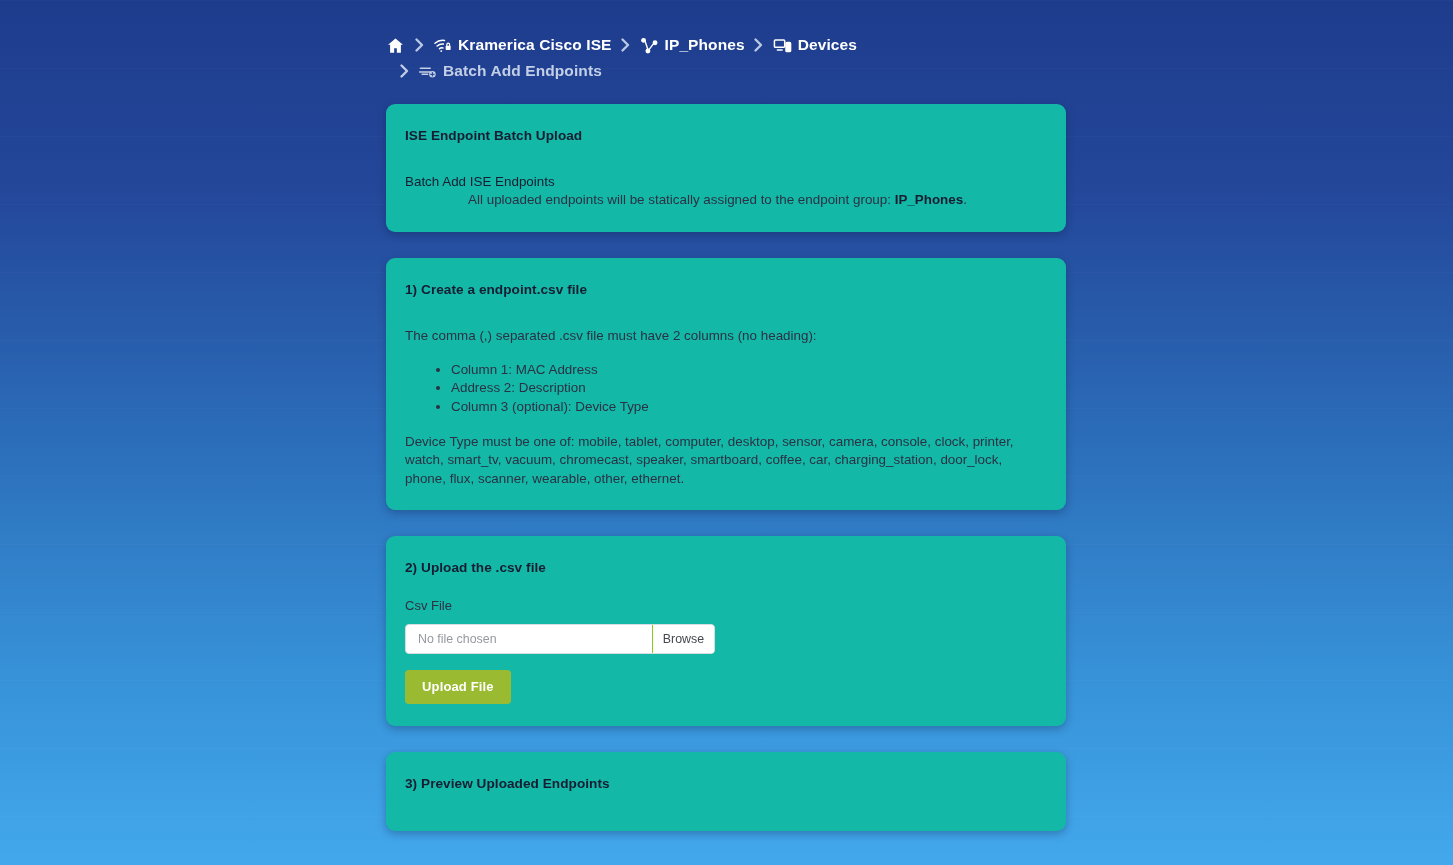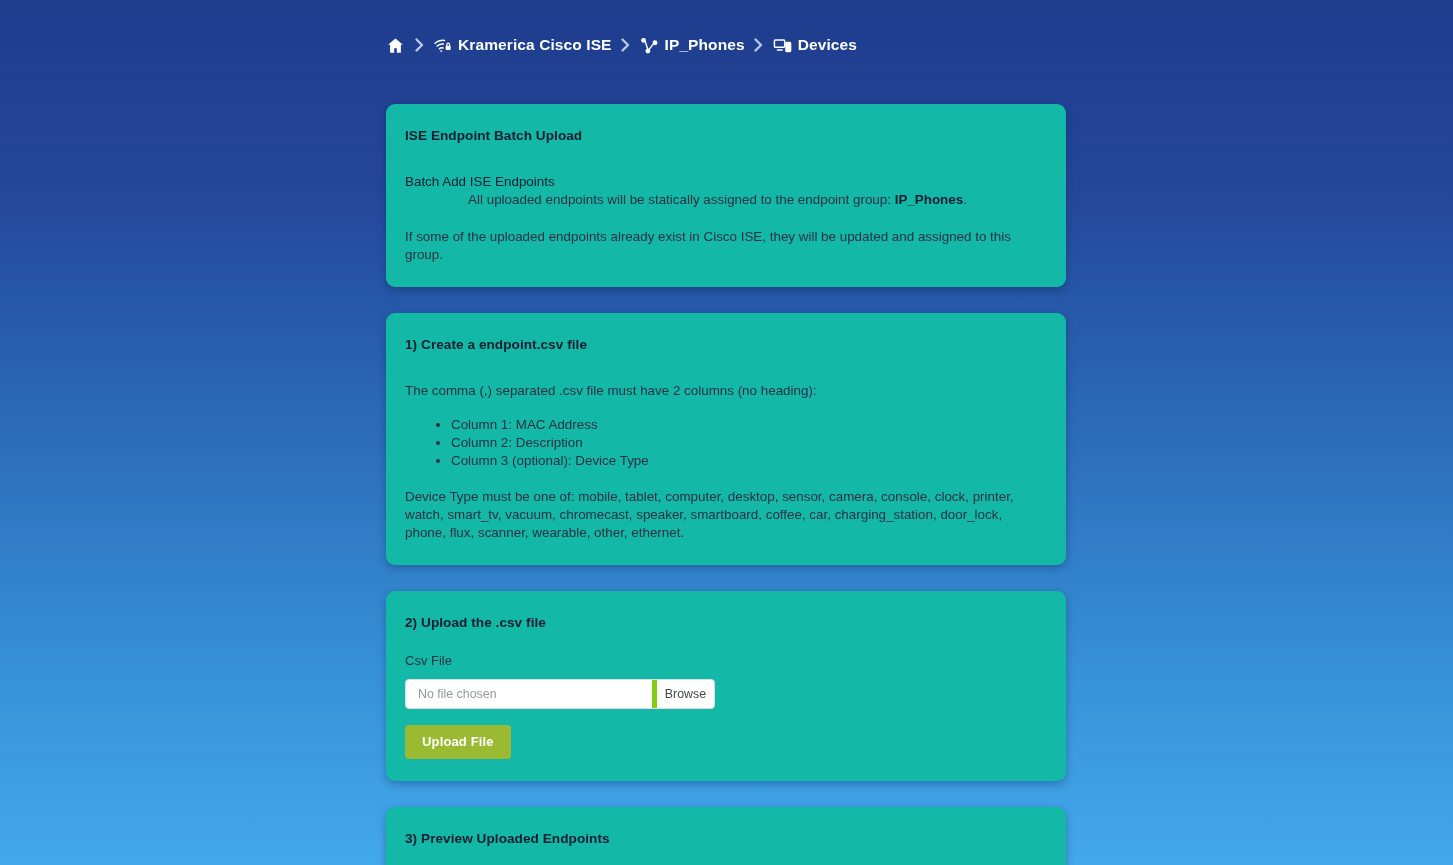--- a/index.html
+++ b/index.html
@@ -168,21 +168,21 @@
     padding-left: 12px;
     font-size: 12.4px;
     color: #95999f;
   }
 
   .file-input .browse {
     width: 62px;
     display: flex;
     align-items: center;
     justify-content: center;
-    border-left: 5px solid #84cc16;
+    border-left: 1px solid #84cc16;
     font-size: 12.4px;
     color: #43484f;
     cursor: pointer;
     background: #fff;
   }
 
   .btn-upload {
     margin-top: 16px;
     display: inline-block;
     background: #9aba32;
@@ -267,42 +267,63 @@
             <rect x="1.8" y="5" width="13" height="9.2" rx="1.2"></rect>
             <path d="M5.5 17.6h6" stroke-linecap="round"></path>
             <rect x="16.4" y="8.2" width="5.8" height="11.5" rx="1.2" fill="#ffffff"></rect>
           </svg>
         </span>
         <span class="crumb-label">Devices</span>
       </span>
 
     </div>
 
+    <div class="crumb-row row2">
+
+      <span class="crumb-sep">
+        <svg width="11" height="16" viewBox="0 0 11 16" fill="none" stroke="#c0cde6" stroke-width="2.4" stroke-linecap="round" stroke-linejoin="round">
+          <path d="M2.5 2.5 L8 8 L2.5 13.5"></path>
+        </svg>
+      </span>
+
+      <span class="crumb muted">
+        <span class="crumb-ico">
+          <svg width="19" height="19" viewBox="0 0 24 24" fill="none" stroke="#c3cfe6" stroke-width="1.8" stroke-linecap="round" stroke-linejoin="round">
+            <path d="M3 7.8h12.5"></path>
+            <path d="M2 12.6h13.5"></path>
+            <rect x="4.2" y="14.6" width="9" height="1.8" rx="0.9" fill="#c3cfe6" stroke="none"></rect>
+            <circle cx="18.2" cy="15.6" r="4.1" fill="#c3cfe6" stroke="none"></circle>
+            <path d="M18.2 13.5v4.2M16.1 15.6h4.2" stroke="#2a4c9c" stroke-width="1.5"></path>
+          </svg>
+        </span>
+        <span class="crumb-label">Batch Add Endpoints</span>
+      </span>
+
+    </div>
   </nav>
 
   <main class="cards">
 
     <section class="card">
       <div class="card-title">ISE Endpoint Batch Upload</div>
       <div class="card-body">
         <div class="strong-line">Batch Add ISE Endpoints</div>
         <div class="para" style="margin-top:0;text-align:center;">
           <span>All uploaded endpoints will be statically assigned to the endpoint group: </span><span class="inline-b">IP_Phones</span><span>.</span>
         </div>
-        <div class="para">If some of the uploaded endpoints already exist in Cisco ISE, they will be updated and assigned to this group.</div>
       </div>
     </section>
 
     <section class="card">
       <div class="card-title">1) Create a endpoint.csv file</div>
       <div class="card-body">
         <div class="para">The comma (,) separated .csv file must have 2 columns (no heading):</div>
         <ul class="cols">
           <li>Column 1: MAC Address</li>
-          <li>Column 2: Description</li>
+          <li>Address 2: Description</li>
           <li>Column 3 (optional): Device Type</li>
         </ul>
         <div class="para devtypes">Device Type must be one of: mobile, tablet, computer, desktop, sensor, camera, console, clock, printer, watch, smart_tv, vacuum, chromecast, speaker, smartboard, coffee, car, charging_station, door_lock, phone, flux, scanner, wearable, other, ethernet.</div>
       </div>
     </section>
 
     <section class="card">
       <div class="card-title">2) Upload the .csv file</div>
       <div class="card-body" style="margin-top:18px;">
         <div class="field-label">Csv File</div>

